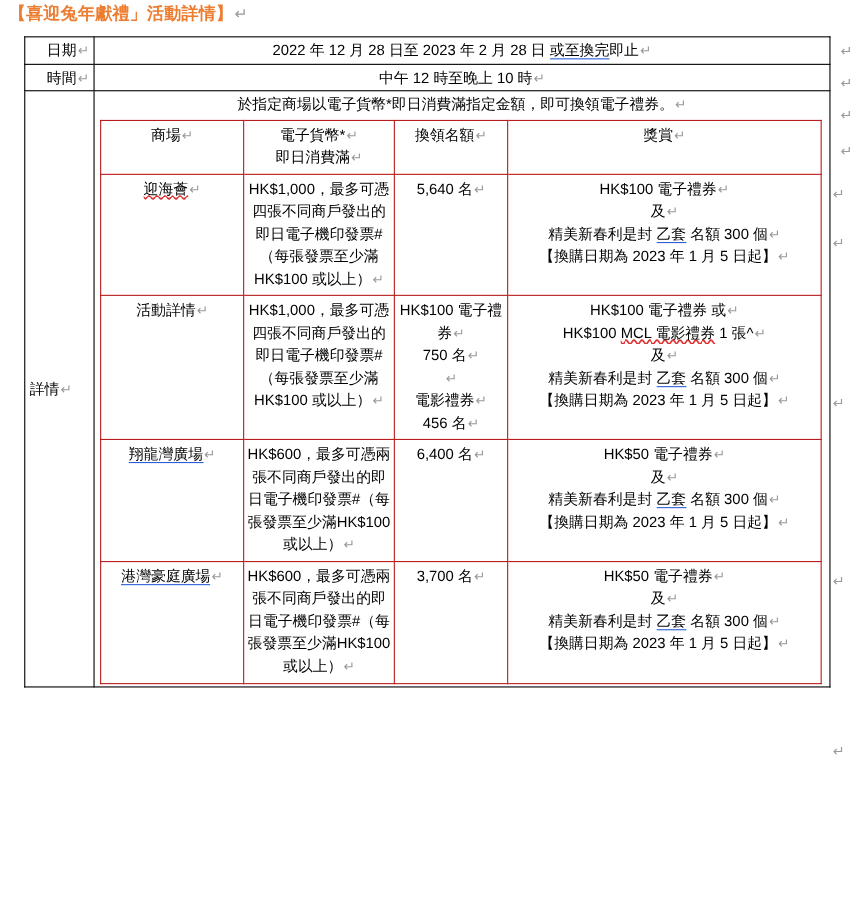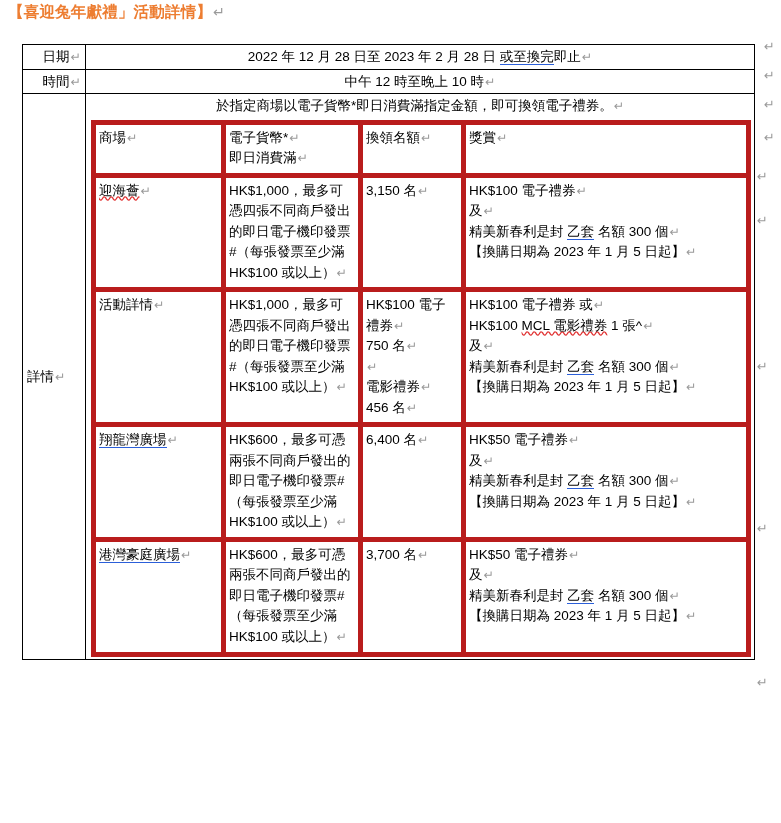--- a/index.html
+++ b/index.html
@@ -48,21 +48,21 @@
     position: absolute;
     color: #9a9a9a;
     font-size: 13px;
     line-height: 1;
   }
 
   
   table.outer {
     position: absolute;
     left: 22px;
-    top: 44px;
+    top: 33px;
     width: 733px;
     border-collapse: collapse;
     table-layout: fixed;
   }
   table.outer > tbody > tr > td {
     border: 1px solid #000;
     padding: 2px 4px;
     vertical-align: top;
     line-height: 1.46;
   }
@@ -93,23 +93,23 @@
   }
 
   
   table.inner {
     border-collapse: collapse;
     table-layout: fixed;
     width: 655px;
     margin: 0 0 0 1px;
   }
   table.inner th, table.inner td {
-    border: 5px solid #b91c1c;
+    border: 1px solid #b91c1c;
     vertical-align: top;
-    text-align: left;
+    text-align: center;
     font-weight: normal;
     padding: 3px 3px 4px 3px;
     line-height: 1.52;
   }
   col.c-mall   { width: 130px; }
   col.c-spend  { width: 137px; }
   col.c-quota  { width: 103px; }
   col.c-reward { width: 285px; }
 
   td.mall {
@@ -186,21 +186,21 @@
                 <th>
                     <span class="hdr-line"><span>獎賞</span><span class="pilcrow">↵</span></span>
                   </th>
               </tr>
             </thead>
             <tbody>
 
               <tr>
                 <td class="mall"><span class="spell">迎海薈</span><span class="pilcrow">↵</span></td>
                 <td class="spend"><span>HK$1,000，最多可憑四張不同商戶發出的即日電子機印發票#（每張發票至少滿HK$100 或以上）</span><span class="pilcrow">↵</span></td>
-                <td class="quota"><span>3,150 名</span><span class="pilcrow">↵</span></td>
+                <td class="quota"><span>5,640 名</span><span class="pilcrow">↵</span></td>
                 <td class="reward">
                   <div><span>HK$100 電子禮券</span><span class="pilcrow">↵</span></div>
                   <div><span>及</span><span class="pilcrow">↵</span></div>
                   <div><span>精美新春利是封 </span><span class="grammar">乙套</span><span> 名額 300 個</span><span class="pilcrow">↵</span></div>
                   <div><span>【換購日期為 2023 年 1 月 5 日起】</span><span class="pilcrow">↵</span></div>
                 </td>
               </tr>
 
               <tr>
                 <td class="mall"><span>活動詳情</span><span class="pilcrow">↵</span></td>

